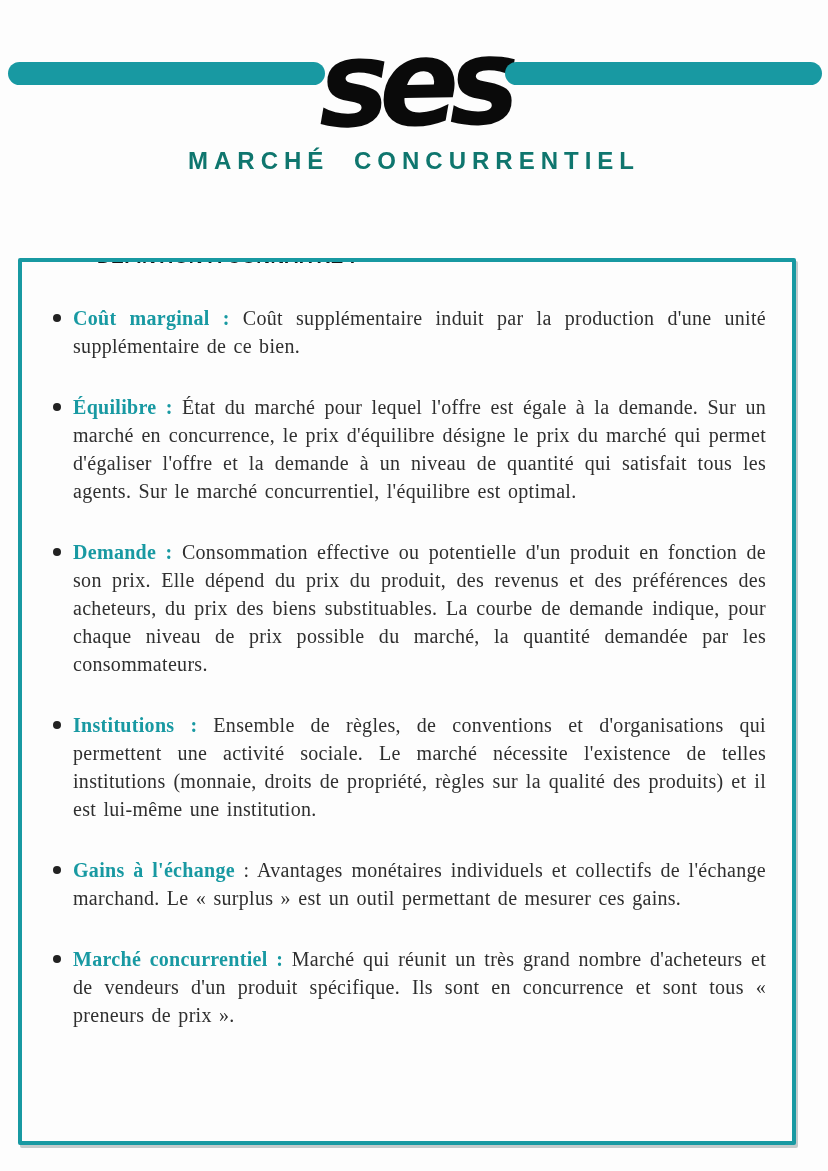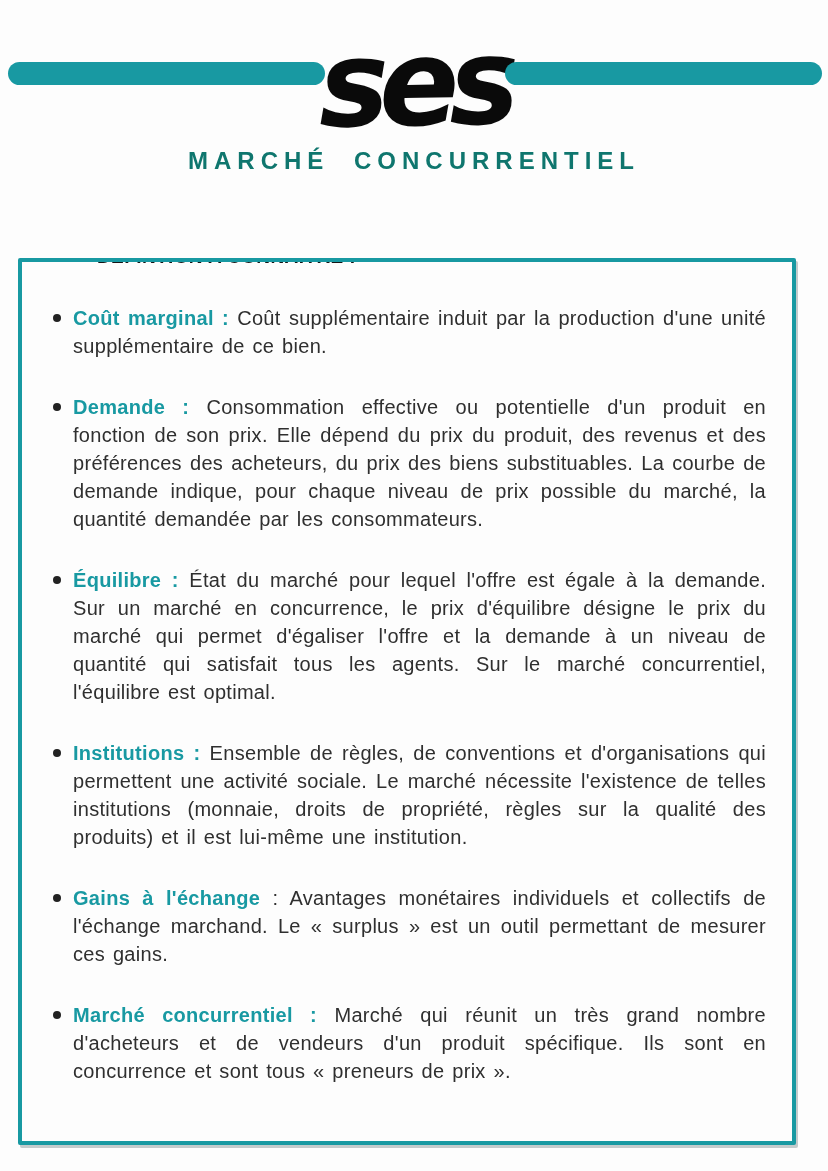--- a/index.html
+++ b/index.html
@@ -83,20 +83,21 @@
   
   .def-item {
     position: relative;
     padding-left: 21px;
     margin-bottom: 33px;
     text-align: justify;
     font-size: 20px;
     line-height: 28px;
     letter-spacing: 0.3px;
     word-spacing: 2px;
+    font-family: Liberation Serif, serif;
   }
   .def-item:last-child { margin-bottom: 0; }
   .bullet {
     position: absolute;
     left: 1px;
     top: 10px;
     width: 8px;
     height: 8px;
     border-radius: 50%;
     background: #222222;
@@ -124,28 +125,28 @@
     <div class="def-box-legend">DEFINTION A CONNAITRE :</div>
 
     <div class="def-item">
       <span class="bullet"></span>
       <span class="term">Coût marginal :</span>
       <span class="definition">Coût supplémentaire induit par la production d'une unité supplémentaire de ce bien.</span>
     </div>
 
     <div class="def-item">
       <span class="bullet"></span>
-      <span class="term">Demande :</span>
-      <span class="definition">Consommation effective ou potentielle d'un produit en fonction de son prix. Elle dépend du prix du produit, des revenus et des préférences des acheteurs, du prix des biens substituables. La courbe de demande indique, pour chaque niveau de prix possible du marché, la quantité demandée par les consommateurs.</span>
+      <span class="term">Équilibre :</span>
+      <span class="definition">État du marché pour lequel l'offre est égale à la demande. Sur un marché en concurrence, le prix d'équilibre désigne le prix du marché qui permet d'égaliser l'offre et la demande à un niveau de quantité qui satisfait tous les agents. Sur le marché concurrentiel, l'équilibre est optimal.</span>
     </div>
 
     <div class="def-item">
       <span class="bullet"></span>
-      <span class="term">Équilibre :</span>
-      <span class="definition">État du marché pour lequel l'offre est égale à la demande. Sur un marché en concurrence, le prix d'équilibre désigne le prix du marché qui permet d'égaliser l'offre et la demande à un niveau de quantité qui satisfait tous les agents. Sur le marché concurrentiel, l'équilibre est optimal.</span>
+      <span class="term">Demande :</span>
+      <span class="definition">Consommation effective ou potentielle d'un produit en fonction de son prix. Elle dépend du prix du produit, des revenus et des préférences des acheteurs, du prix des biens substituables. La courbe de demande indique, pour chaque niveau de prix possible du marché, la quantité demandée par les consommateurs.</span>
     </div>
 
     <div class="def-item">
       <span class="bullet"></span>
       <span class="term">Institutions :</span>
       <span class="definition">Ensemble de règles, de conventions et d'organisations qui permettent une activité sociale. Le marché nécessite l'existence de telles institutions (monnaie, droits de propriété, règles sur la qualité des produits) et il est lui-même une institution.</span>
     </div>
 
     <div class="def-item">
       <span class="bullet"></span>

